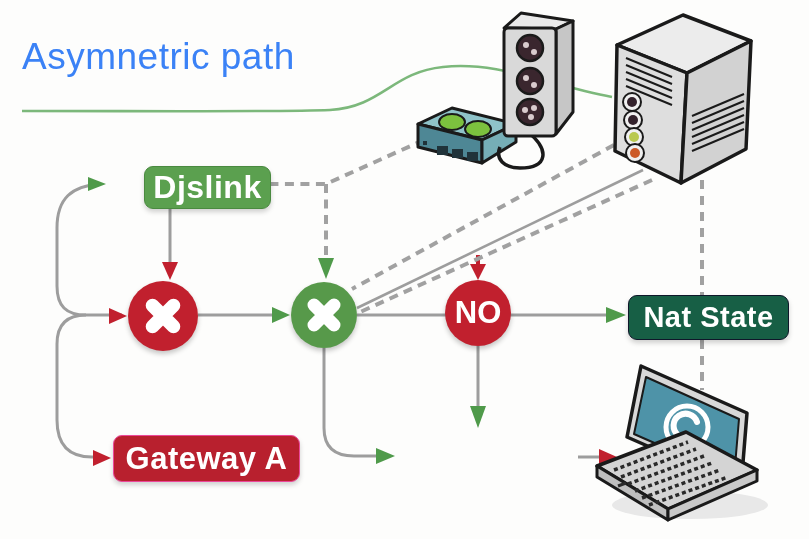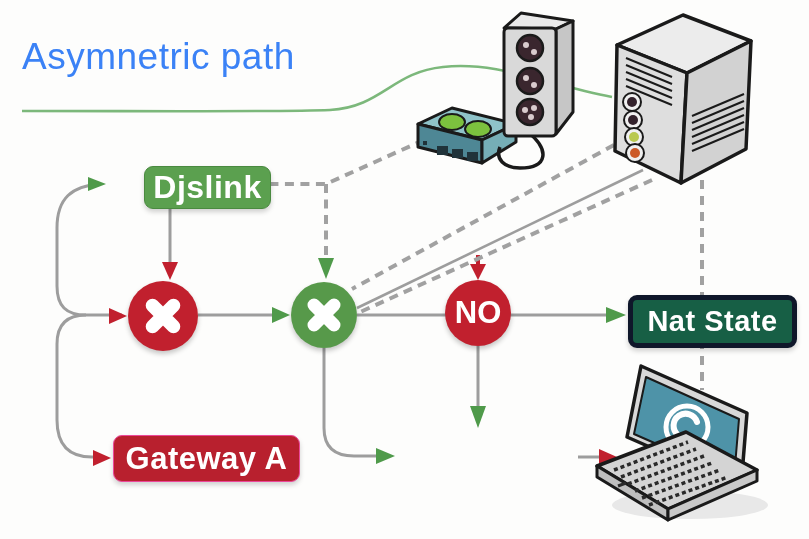--- a/index.html
+++ b/index.html
@@ -11,21 +11,21 @@
   .title{
     position:absolute;left:22px;top:36px;font-size:37px;color:#3b82f6;
     letter-spacing:0.5px;font-weight:400;
   }
   .node{
     position:absolute;display:flex;align-items:center;justify-content:center;
     color:#ffffff;font-weight:bold;border-radius:9px;
     box-shadow:0 3px 5px rgba(0,0,0,0.18);letter-spacing:0.5px;
   }
   .node.green{background:#5ba04f;border:1px solid #4a8a40;}
-  .node.darkgreen{background:#175f45;border:5px solid #0f172a;}
+  .node.darkgreen{background:#175f45;border:1px solid #0f172a;}
   .node.red{background:#b8202e;border:1px solid #ec4899;}
   .djslink{left:108px;top:166px;width:125px;height:41px;font-size:32px;margin-left:36px;}
   .gateway-a{left:113px;top:435px;width:185px;height:45px;font-size:31px;}
   .gateway-b{left:397px;top:432px;width:180px;height:48px;font-size:31px;}
   .nat-state{left:628px;top:295px;width:159px;height:43px;font-size:29px;}
   .circle{
     position:absolute;border-radius:50%;display:flex;align-items:center;justify-content:center;
     box-shadow:0 3px 5px rgba(0,0,0,0.22);color:#fff;font-weight:bold;
   }
   .circle.redc{background:#c1202e;}

